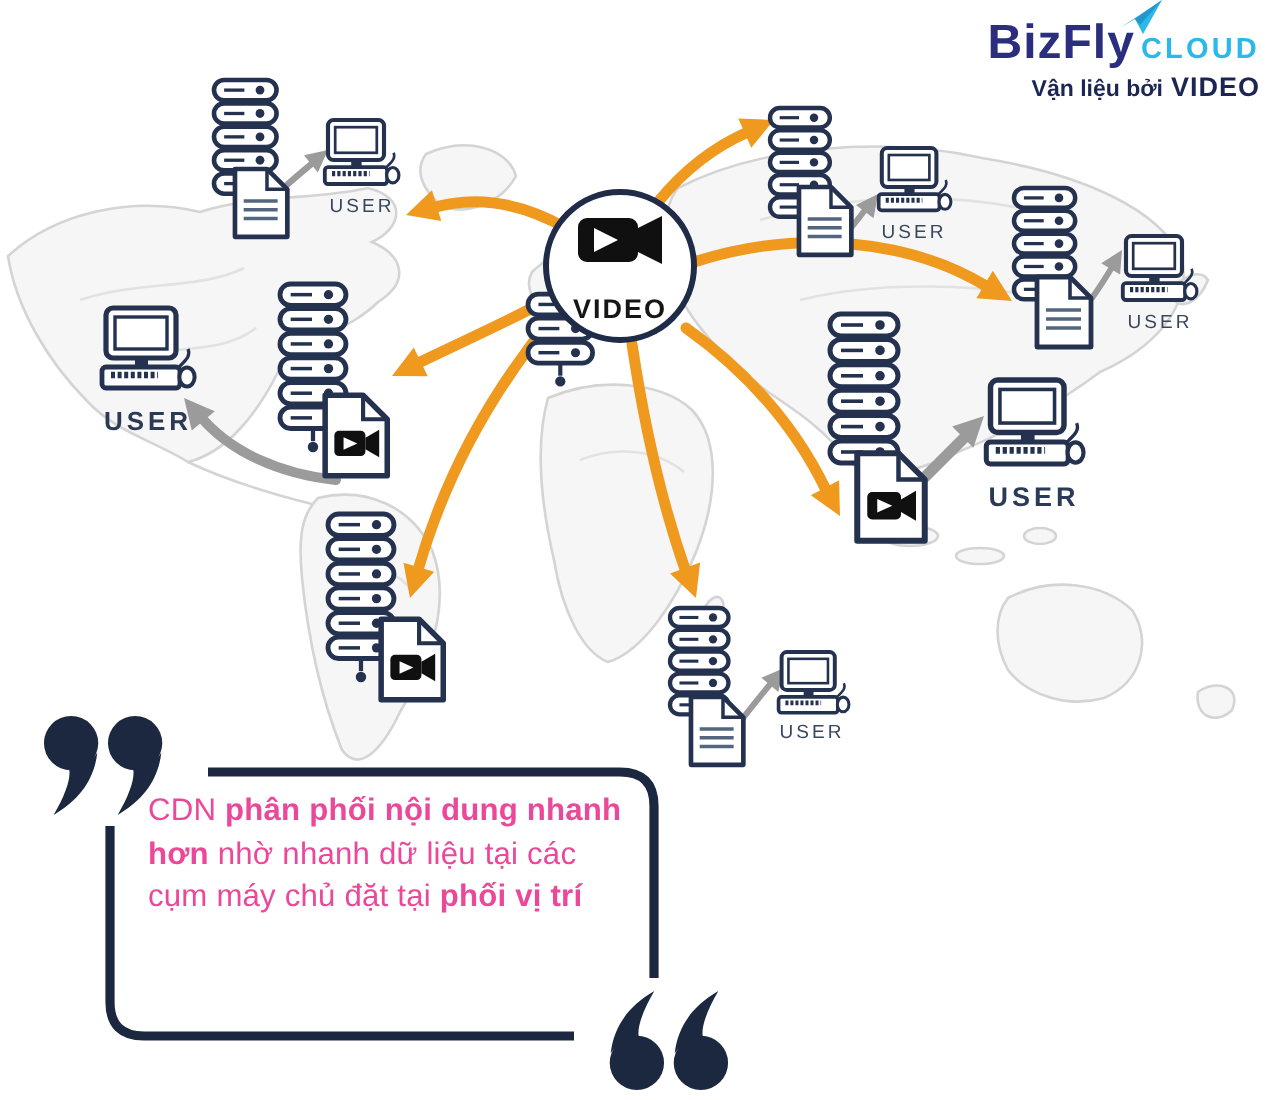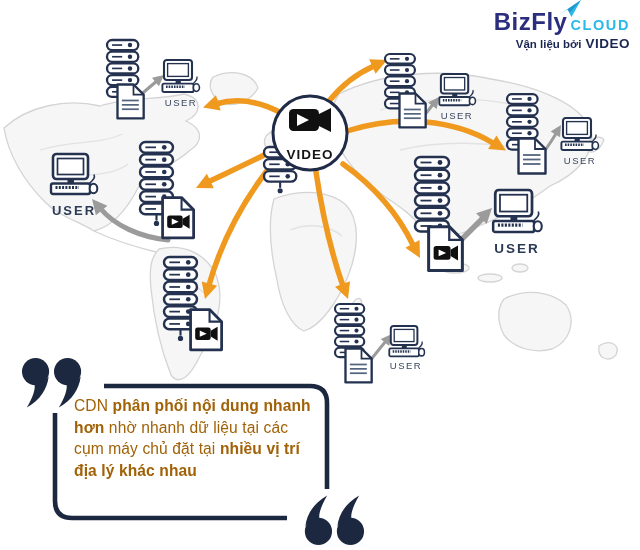--- a/index.html
+++ b/index.html
@@ -12,21 +12,21 @@
   .logo { position:absolute; top:8px; right:10px; z-index:3; text-align:right; }
   .logo-row1 { position:relative; display:inline-block; white-space:nowrap; }
   .bizfly { font-size:24px; font-weight:bold; color:#2B2E7E; letter-spacing:.5px; }
   .cloud  { font-size:14.5px; font-weight:bold; color:#2BB8EA; letter-spacing:1.6px; margin-left:3px; }
   .plane  { position:absolute; left:64px; top:-9px; }
   .logo-row2 { margin-top:0px; font-size:11.5px; font-weight:bold; color:#1B2653; white-space:nowrap; }
   .company { font-size:13.5px; font-weight:bold; letter-spacing:.5px; margin-left:4px; color:#1B2653; }
   
   .quote-text {
     position:absolute; left:74px; top:395px; width:256px; z-index:2;
-    font-size:15.6px; line-height:21.5px; color:#a16207; letter-spacing:.1px;
+    font-size:15.6px; line-height:21.5px; color:#ec4899; letter-spacing:.1px;
   }
   .quote-text b { font-weight:bold; }
 </style>
 </head>
 <body>
 
 <div class="stage">
 
   <svg class="scene" width="640" height="550" viewBox="0 0 640 550">
     <defs>
@@ -222,17 +222,16 @@
         </svg><span class="cloud">CLOUD</span>
     </div>
     <div class="logo-row2">
       <span>Vận liệu bởi</span><span class="company">VIDEO</span>
     </div>
   </div>
 
   <div class="quote-text">
     <span>CDN </span><b>phân phối nội dung nhanh</b><br>
     <b>hơn</b><span> nhờ nhanh dữ liệu tại các</span><br>
-    <span>cụm máy chủ đặt tại </span><b>nhiều vị trí</b><br>
-    <b>địa lý khác nhau</b>
+    <span>cụm máy chủ đặt tại </span><b>phối vị trí</b><br>
   </div>
 
 </div>
 
 </body></html>

